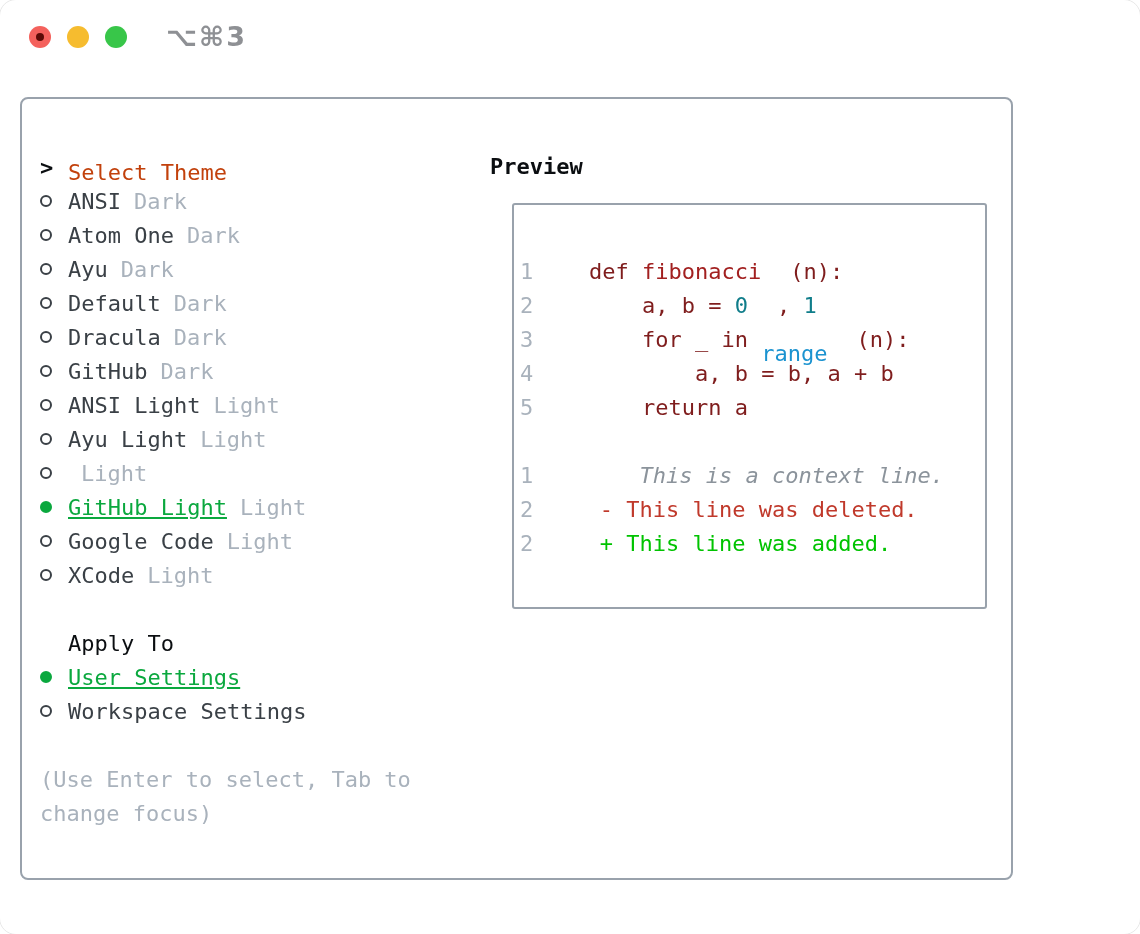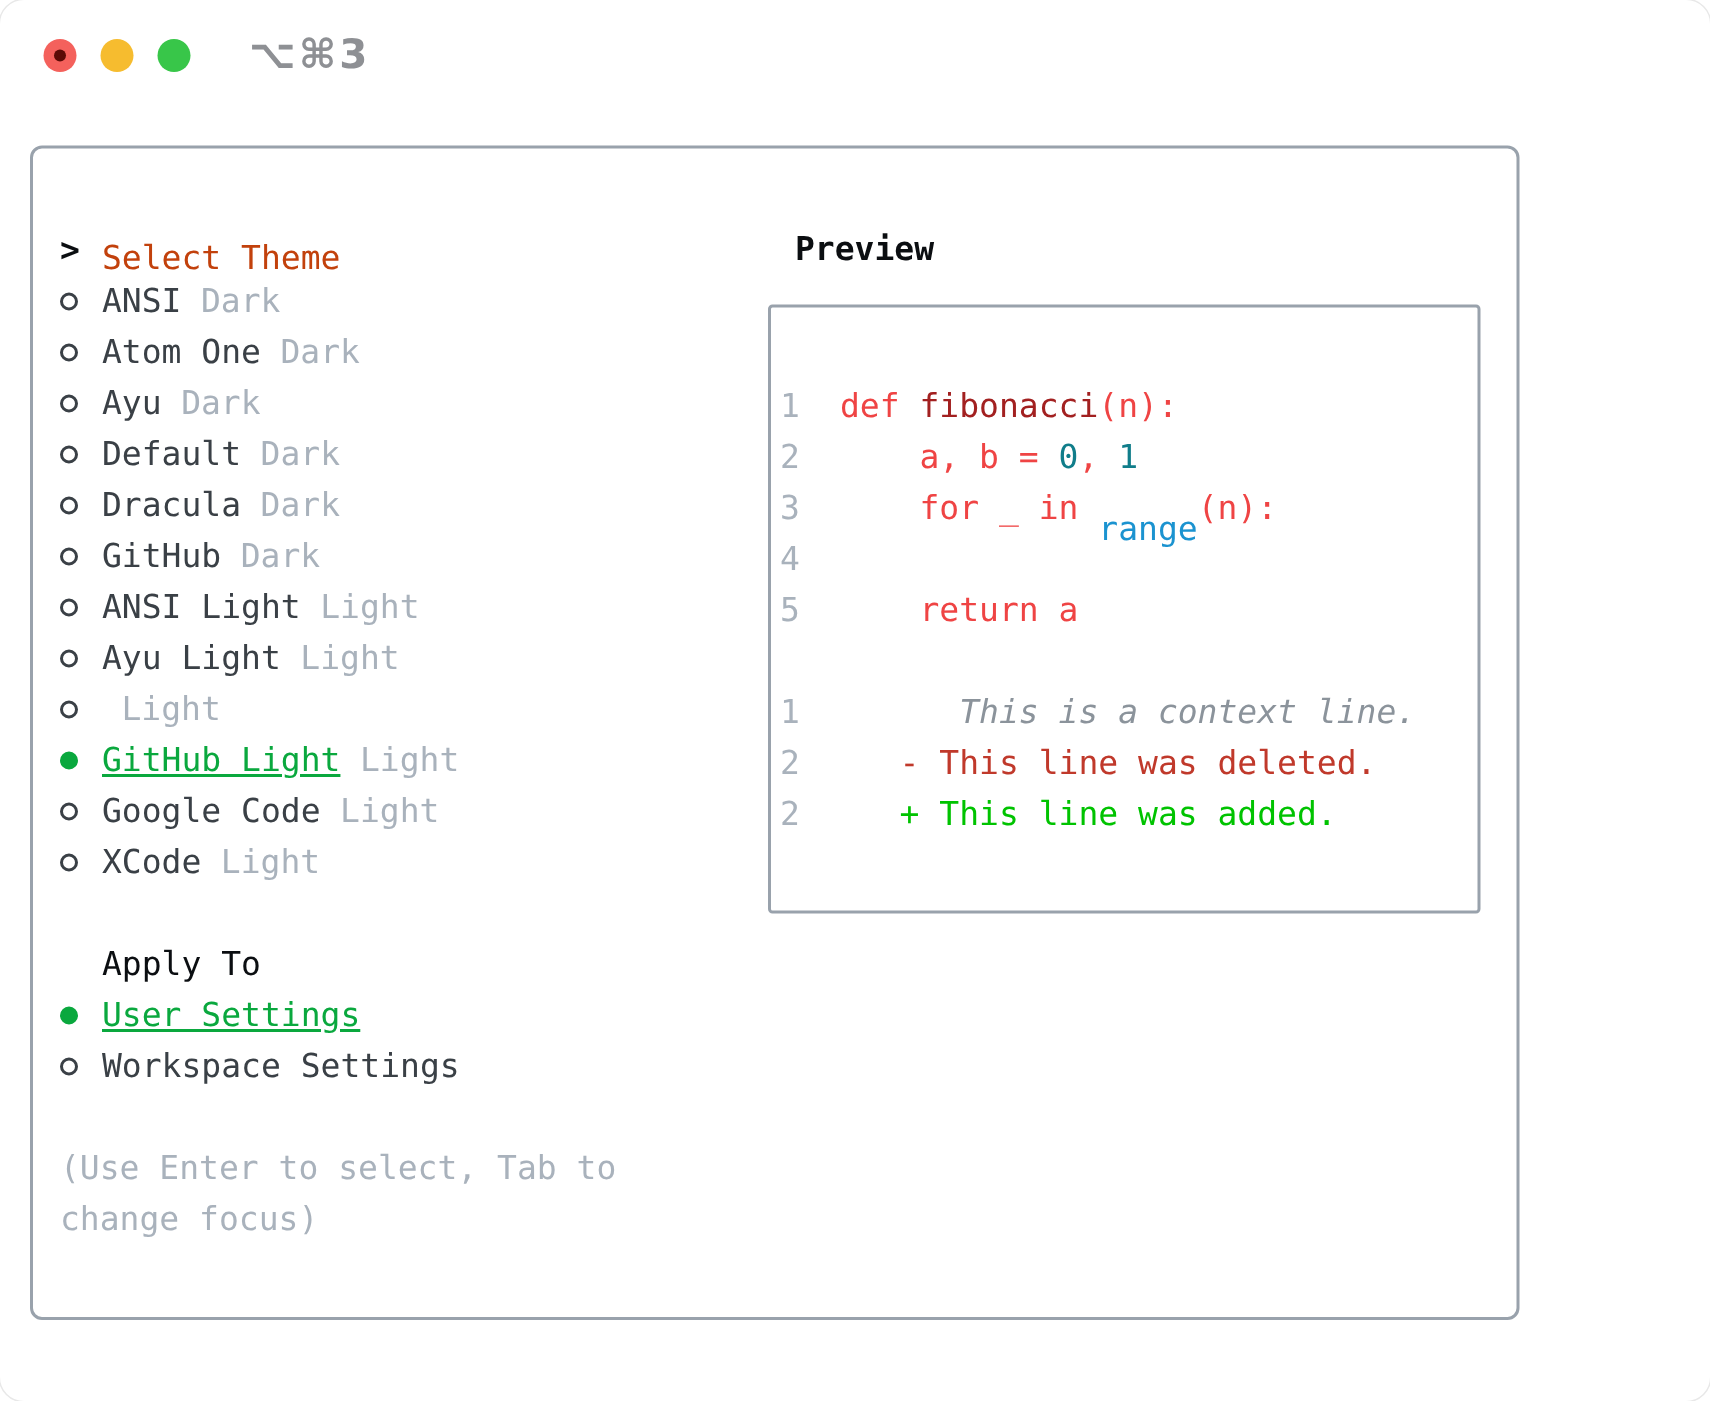--- a/index.html
+++ b/index.html
@@ -41,32 +41,32 @@
   .bullet.filled { background:#0aa83e; border-color:#0aa83e; }
   .label { white-space:pre; }
   .hdr .label { font-weight:normal; color:#c2410c;margin-top:10px; }
   .subhdr .label { color:#0b0e11; }
   .selected .label { color:#0aa83e;text-decoration:underline; }
   .tag { color:#a9b2bc; margin-left:13px; white-space:pre; }
   .hint-row .label { color:#a9b2bc; }
 
   
   .preview-label {
-    position:absolute; left:508px; top:51px; height:34px; line-height:34px;
+    position:absolute; left:468px; top:51px; height:34px; line-height:34px;
     font-size:22px; font-weight:bold; color:#0b0e11;
   }
   .preview-box {
     position:absolute; left:490px; top:104px; width:475px; height:406px;
     border:2px solid #99a2ac; border-radius:3px; background:#fff;
     padding:49px 0 0 6px; overflow:hidden;
   }
   .code-line { display:flex; align-items:center; height:34px;
                font-size:22px; white-space:pre; }
   .gutter { width:40px; flex:none; color:#a9b2bc; }
-  .c-code    { color:#ef4444; }
+  .c-code    { color:#7f1d1d;margin-left:29px; }
   .c-func    { color:#a22020; }
   .c-number  { color:#107d8a; }
   .c-builtin { color:#1b93d0;margin-top:28px; }
   .c-context { color:#8b939b;font-style:italic; }
   .c-deleted { color:#c0392b; }
   .c-added   { color:#00c300; }
 </style>
 </head>
 <body>
 
@@ -197,21 +197,21 @@
         </div>
       </div>
 
     <div class="preview-label">Preview</div>
 
     <div class="preview-box">
       <div id="preview-lines">
           <div class="code-line"><span class="gutter">1</span><span class="c-code">def </span><span class="c-func">fibonacci</span><span class="c-code">(n):</span></div>
           <div class="code-line"><span class="gutter">2</span><span class="c-code">    a, b = </span><span class="c-number">0</span><span class="c-code">, </span><span class="c-number">1</span></div>
           <div class="code-line"><span class="gutter">3</span><span class="c-code">    for _ in </span><span class="c-builtin">range</span><span class="c-code">(n):</span></div>
-          <div class="code-line"><span class="gutter">4</span></div>
+          <div class="code-line"><span class="gutter">4</span><span class="c-code">        a, b = b, a + b</span></div>
           <div class="code-line"><span class="gutter">5</span><span class="c-code">    return a</span></div>
           <div class="code-line"><span class="gutter"></span></div>
           <div class="code-line"><span class="gutter">1</span><span class="c-context">      This is a context line.</span></div>
           <div class="code-line"><span class="gutter">2</span><span class="c-deleted">   - This line was deleted.</span></div>
           <div class="code-line"><span class="gutter">2</span><span class="c-added">   + This line was added.</span></div>
         </div>
     </div>
 
   </div>
 </div>

